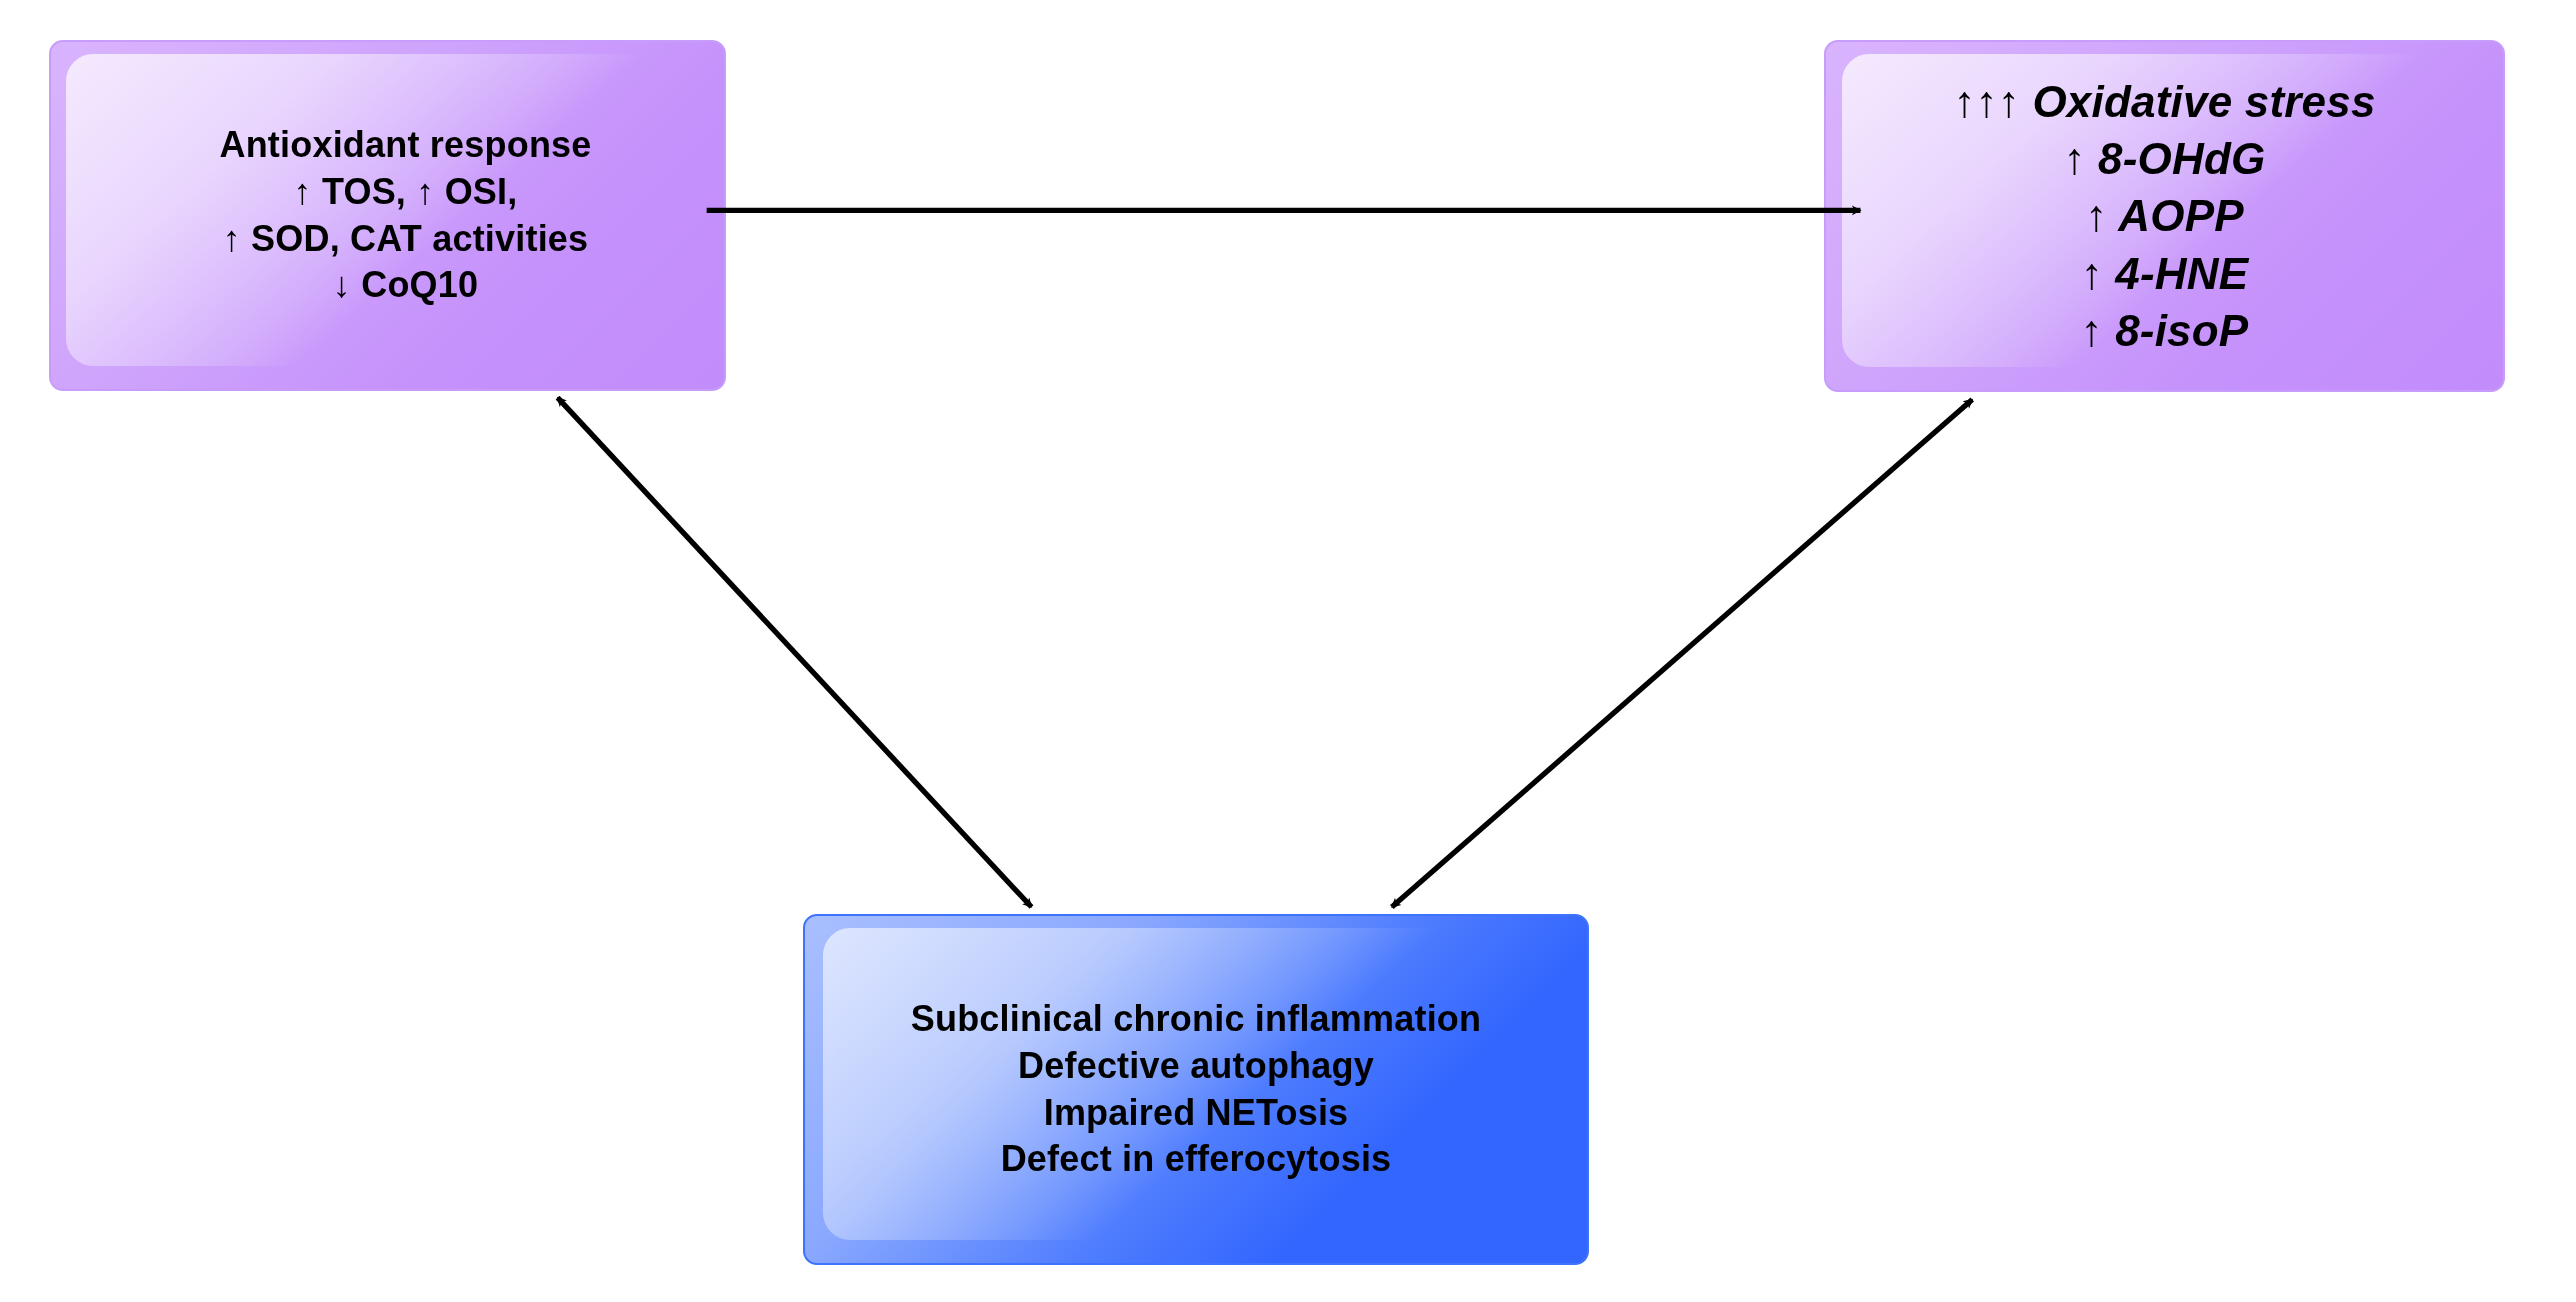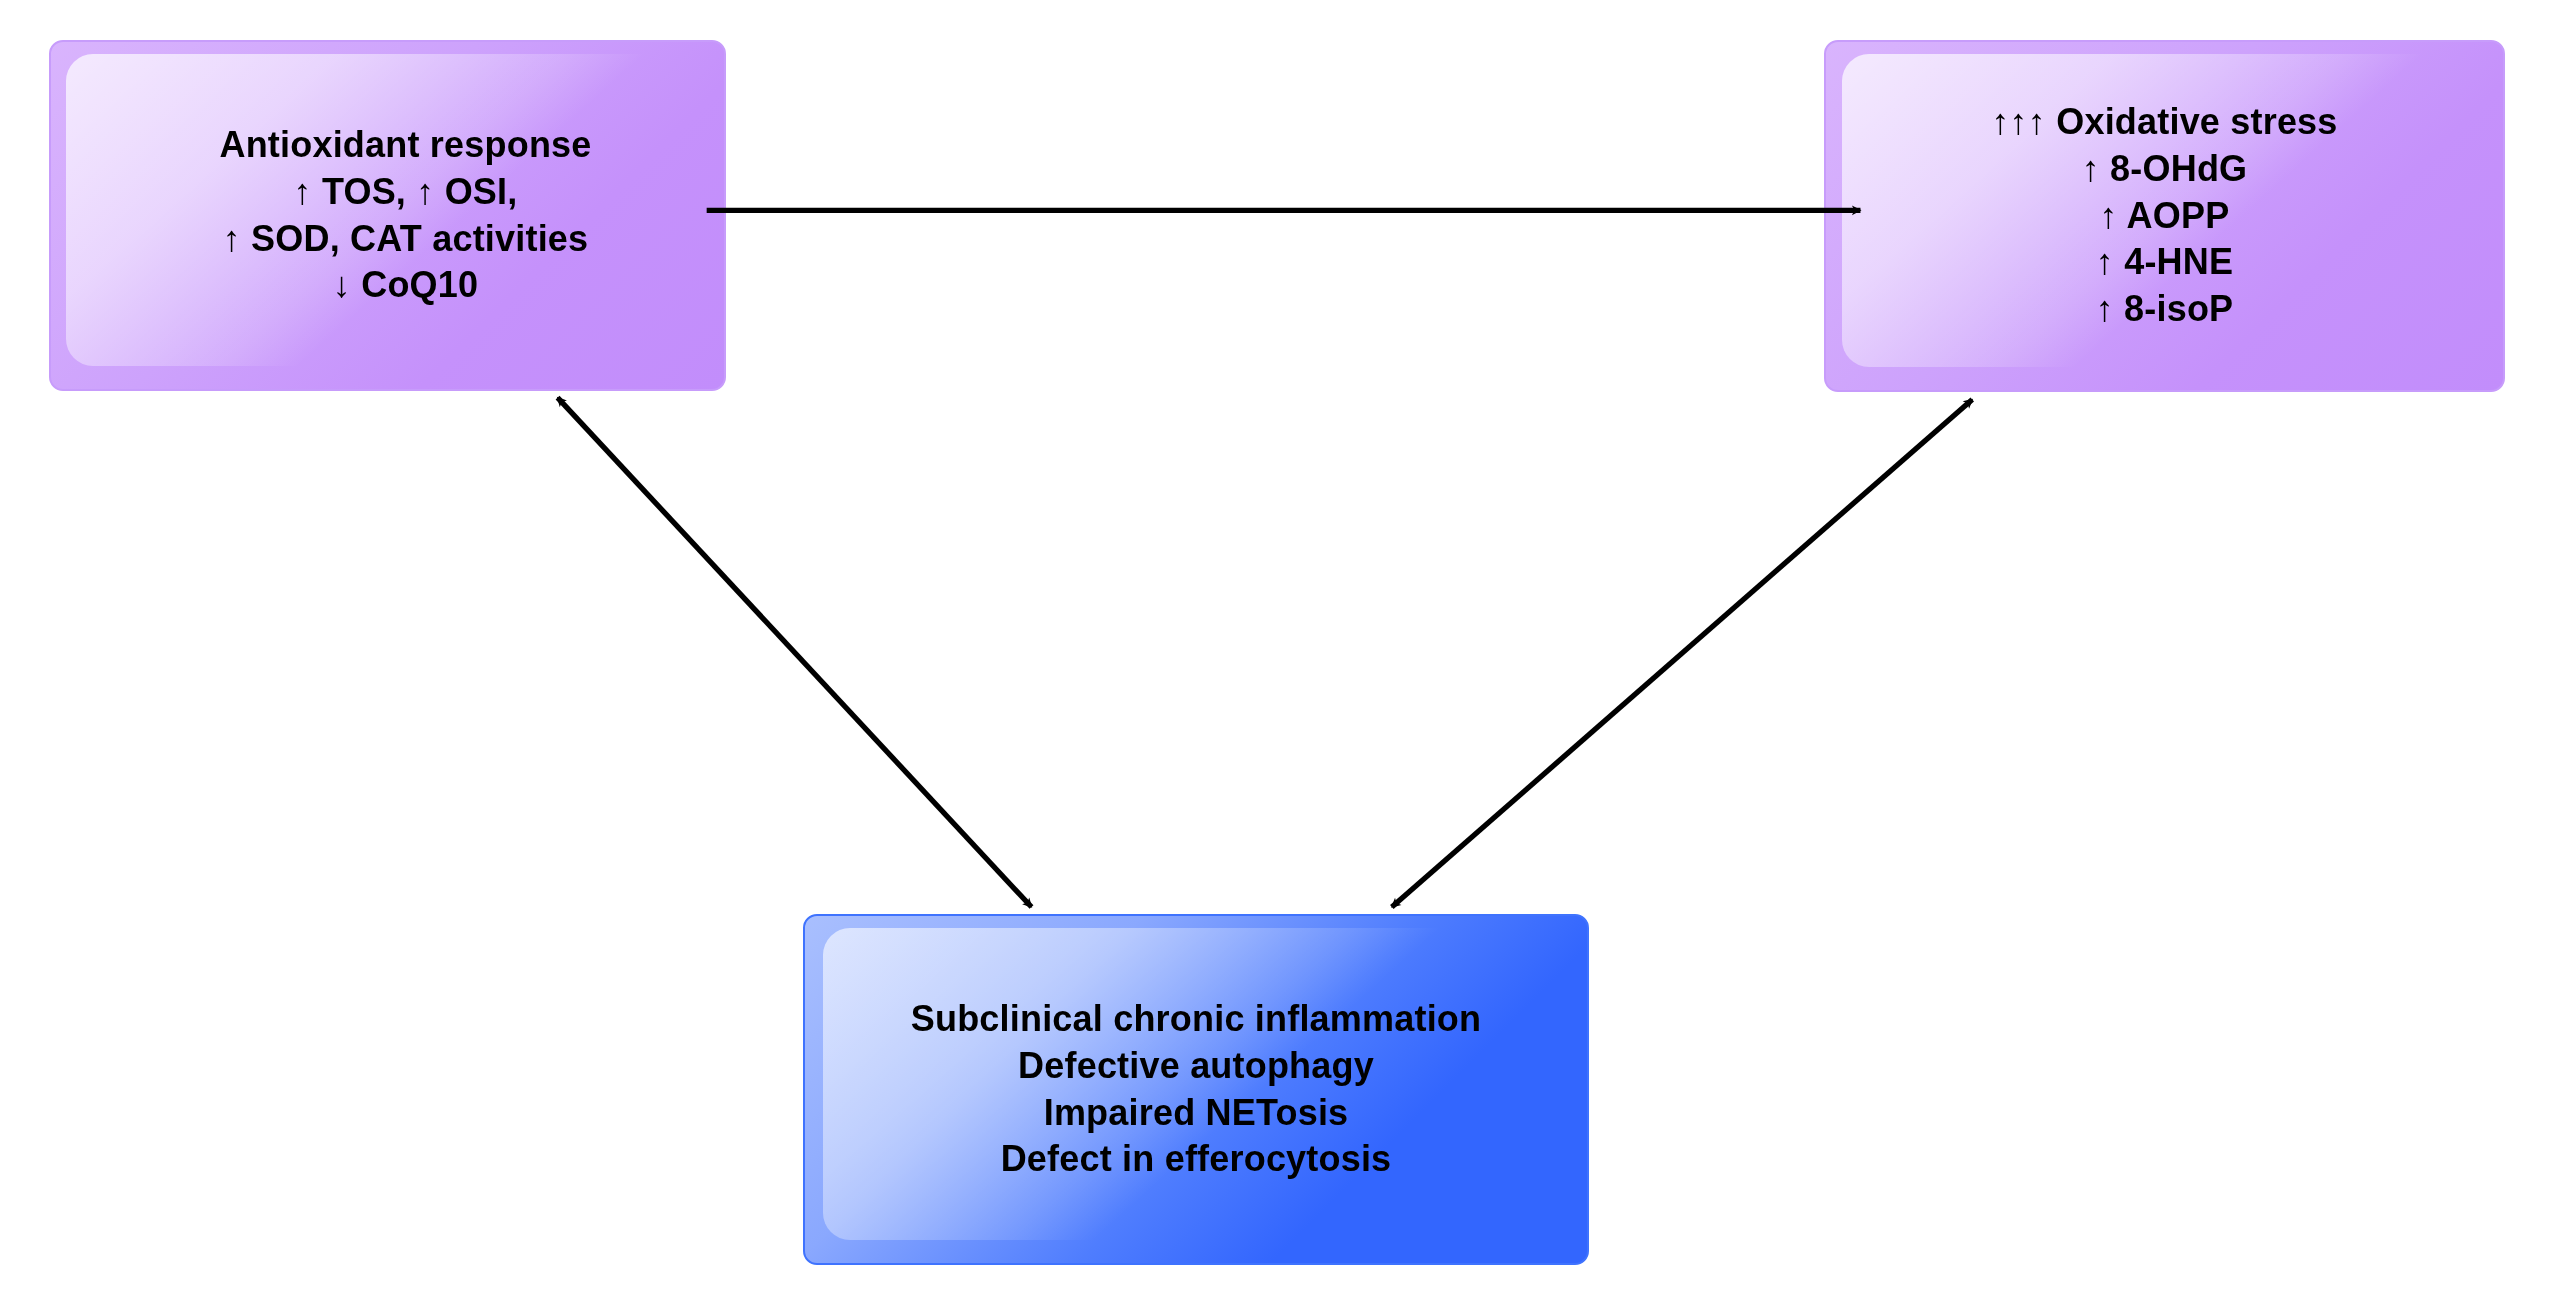--- a/index.html
+++ b/index.html
@@ -75,21 +75,21 @@
         rgba(255,255,255,0.00) 58%,
         rgba(255,255,255,0.00) 100%);
   }
 
   
   #node-antioxidant { left: 49px;  top: 40px;   width: 677px; height: 351px; padding-left: 36px; }
   #node-oxidative   { left: 1824px;top: 40px;   width: 681px; height: 352px; }
   #node-inflammation{ left: 803px; top: 914px; width: 786px; height: 351px; }
 
   #node-antioxidant  .node-text { font-size: 36px; }
-  #node-oxidative    .node-text { font-size: 36px; }
+  #node-oxidative    .node-text { font-size: 44px; font-style: italic; }
   #node-inflammation .node-text { font-size: 36px; }
 
   
   #edges {
     position: absolute;
     left: 0; top: 0;
     width: 2576px;
     height: 1302px;
     z-index: 5;
   }

